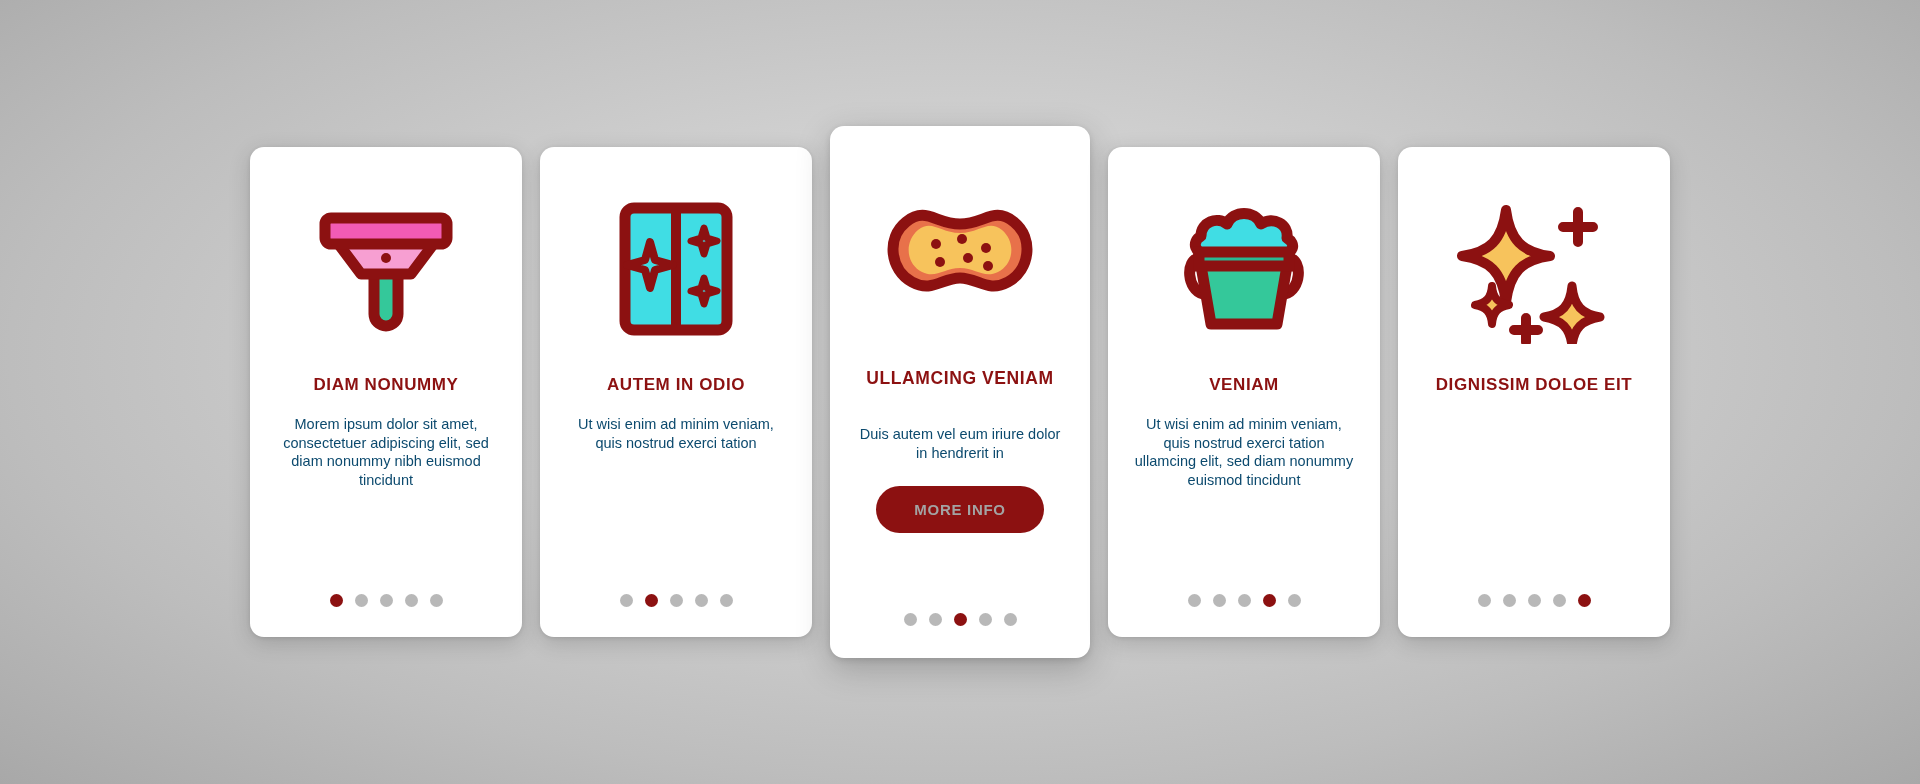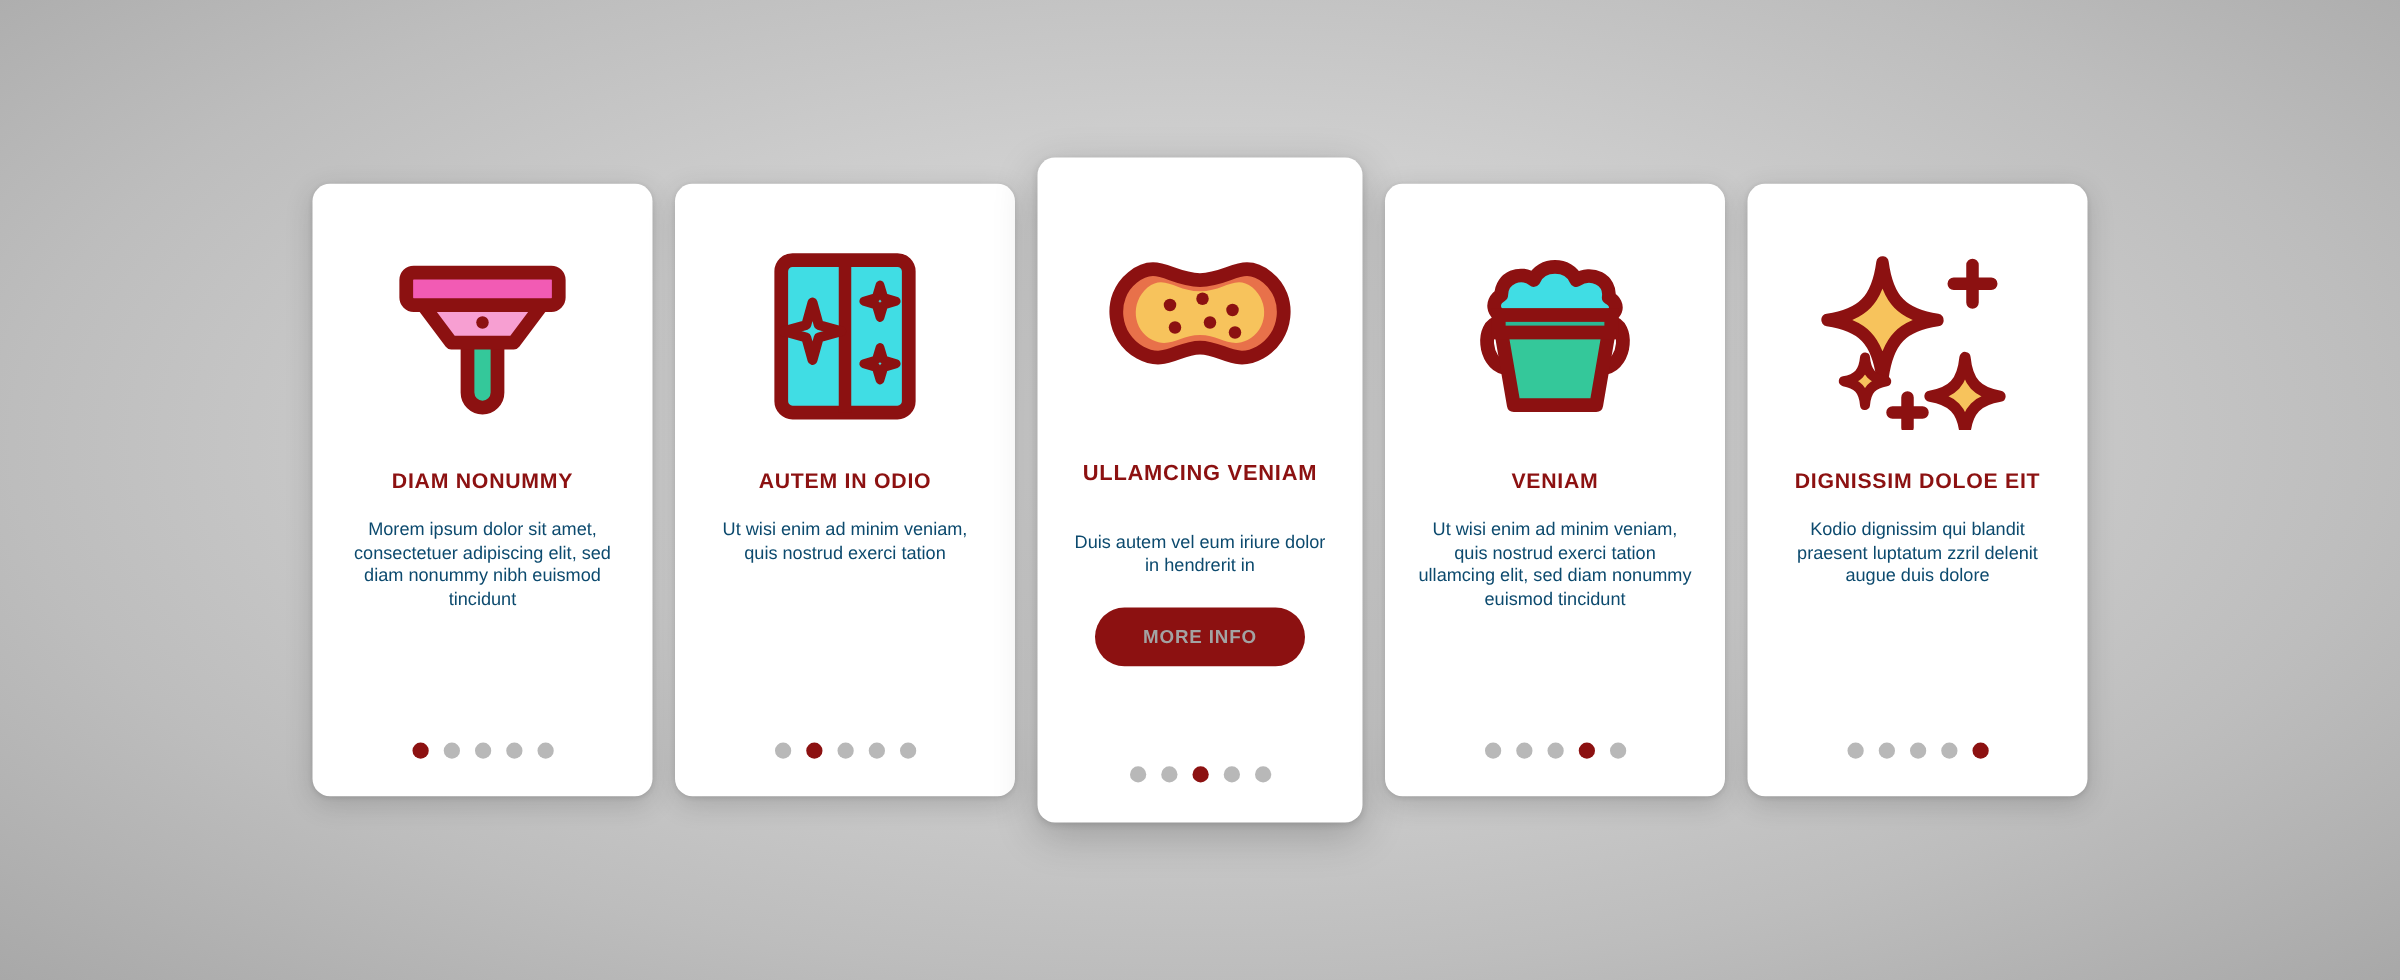--- a/index.html
+++ b/index.html
@@ -237,21 +237,20 @@
       <div class="icon-slot">
         <svg width="160" height="150" viewBox="0 0 160 150" aria-hidden="true">
           <path d="M52 16 C56 46 68 58 96 62 C68 66 56 78 52 108 C48 78 36 66 8 62 C36 58 48 46 52 16 Z" fill="#f7c35c" stroke="#8c1111" stroke-width="10" stroke-linejoin="round"></path>
           <path d="M118 92 C120 112 128 120 146 123 C128 126 120 134 118 152 C116 134 108 126 90 123 C108 120 116 112 118 92 Z" fill="#f7c35c" stroke="#8c1111" stroke-width="9" stroke-linejoin="round"></path>
           <path d="M38 92 C39 104 44 109 55 111 C44 113 39 118 38 130 C37 118 32 113 21 111 C32 109 37 104 38 92 Z" fill="#f7c35c" stroke="#8c1111" stroke-width="8" stroke-linejoin="round"></path>
           <path d="M124 18 L124 48 M109 33 L139 33" stroke="#8c1111" stroke-width="10" stroke-linecap="round"></path>
           <path d="M72 124 L72 148 M60 136 L84 136" stroke="#8c1111" stroke-width="10" stroke-linecap="round"></path>
         </svg>
       </div>
       <div class="card-title">DIGNISSIM DOLOE EIT</div>
-      <div class="card-body">Kodio dignissim qui blandit praesent luptatum zzril delenit augue duis dolore</div>
       <div class="dots">
         <span class="dot"></span>
         <span class="dot"></span>
         <span class="dot"></span>
         <span class="dot"></span>
         <span class="dot active"></span>
       </div>
     </div>
 
   </div>

